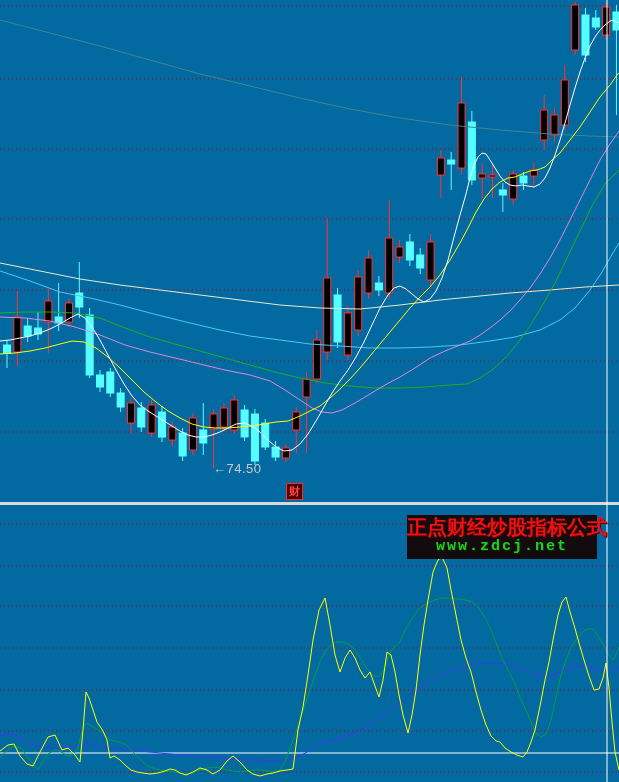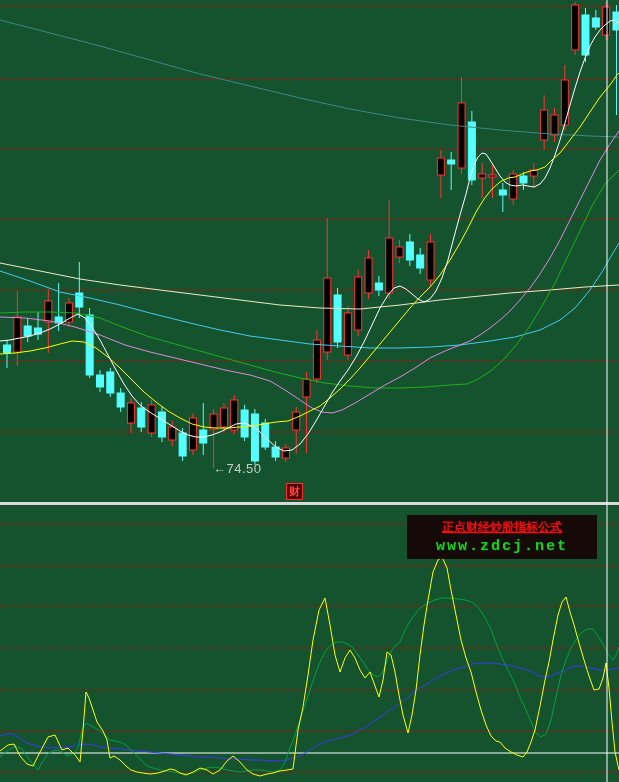--- a/index.html
+++ b/index.html
@@ -1,27 +1,27 @@
 <!DOCTYPE html>
 <html><head>
 <meta charset="utf-8">
 <style>
   html,body{margin:0;padding:0;background:#000;}
-  #stage{position:relative;width:619px;height:782px;background:#14532d;overflow:hidden;
+  #stage{position:relative;width:619px;height:782px;background:#0369a1;overflow:hidden;
          font-family:"Liberation Sans",sans-serif;}
   #chart{position:absolute;left:0;top:0;}
   .overlay{position:absolute;white-space:nowrap;}
   #price-annotation{left:213px;top:461px;color:#c9c9c9;font-size:13px;letter-spacing:0.5px;}
   #chart-tag{left:286px;top:483px;width:15px;height:15px;background:#4a0000;
              border:1px solid #ff2a2a;color:#ff4040;font-size:11px;font-weight:bold;
              line-height:15px;text-align:center;}
   #watermark{left:407px;top:515px;width:190px;padding:1px 0 3px 0;background:rgba(22,4,4,0.93);
              text-align:center;}
-  #watermark .wm-cn{display:block;color:#ee1111;font-size:12px;font-weight:bold;
-             letter-spacing:0px;text-shadow:1px 1px 0 #4d0000;line-height:22px;text-decoration:underline;}
+  #watermark .wm-cn{display:block;color:#ee1111;font-size:20px;font-weight:bold;
+             letter-spacing:0px;text-shadow:1px 1px 0 #4d0000;line-height:22px;}
   #watermark .wm-url{display:block;color:#22cc22;font-size:15px;font-weight:bold;
              font-family:Liberation Mono, monospace;letter-spacing:2px;line-height:18px;
              text-shadow:1px 1px 0 #053305;}
 </style>
 </head>
 <body>
 
 <div id="stage">
   <svg id="chart" width="619" height="782">
       <line x1="0" y1="6" x2="619" y2="6" stroke="#c40000" stroke-width="1" stroke-dasharray="1 3"></line>

